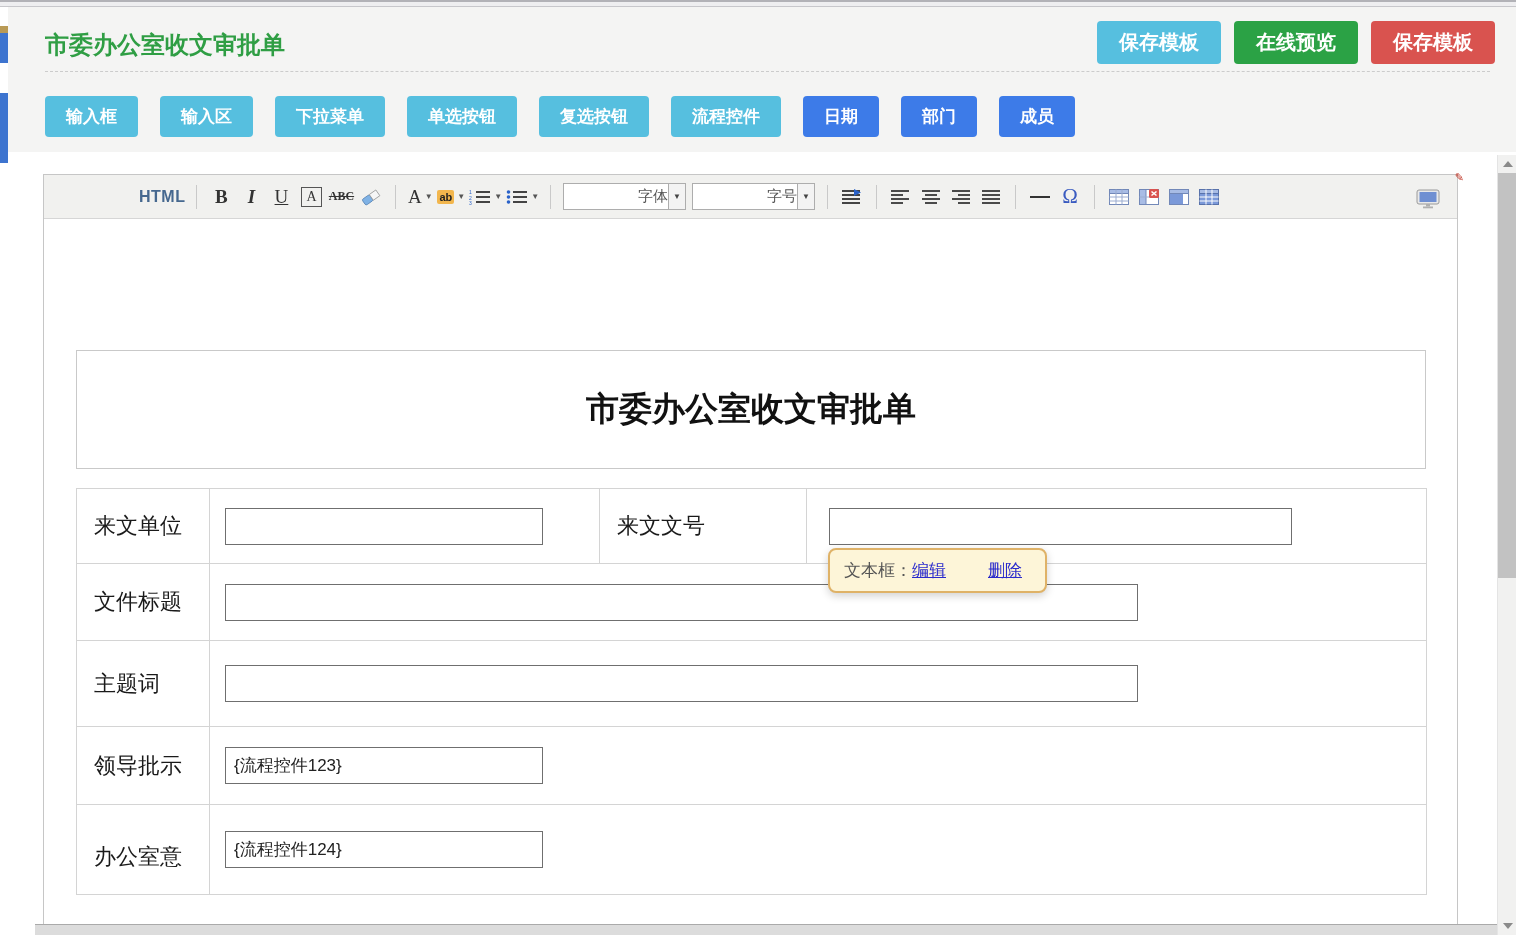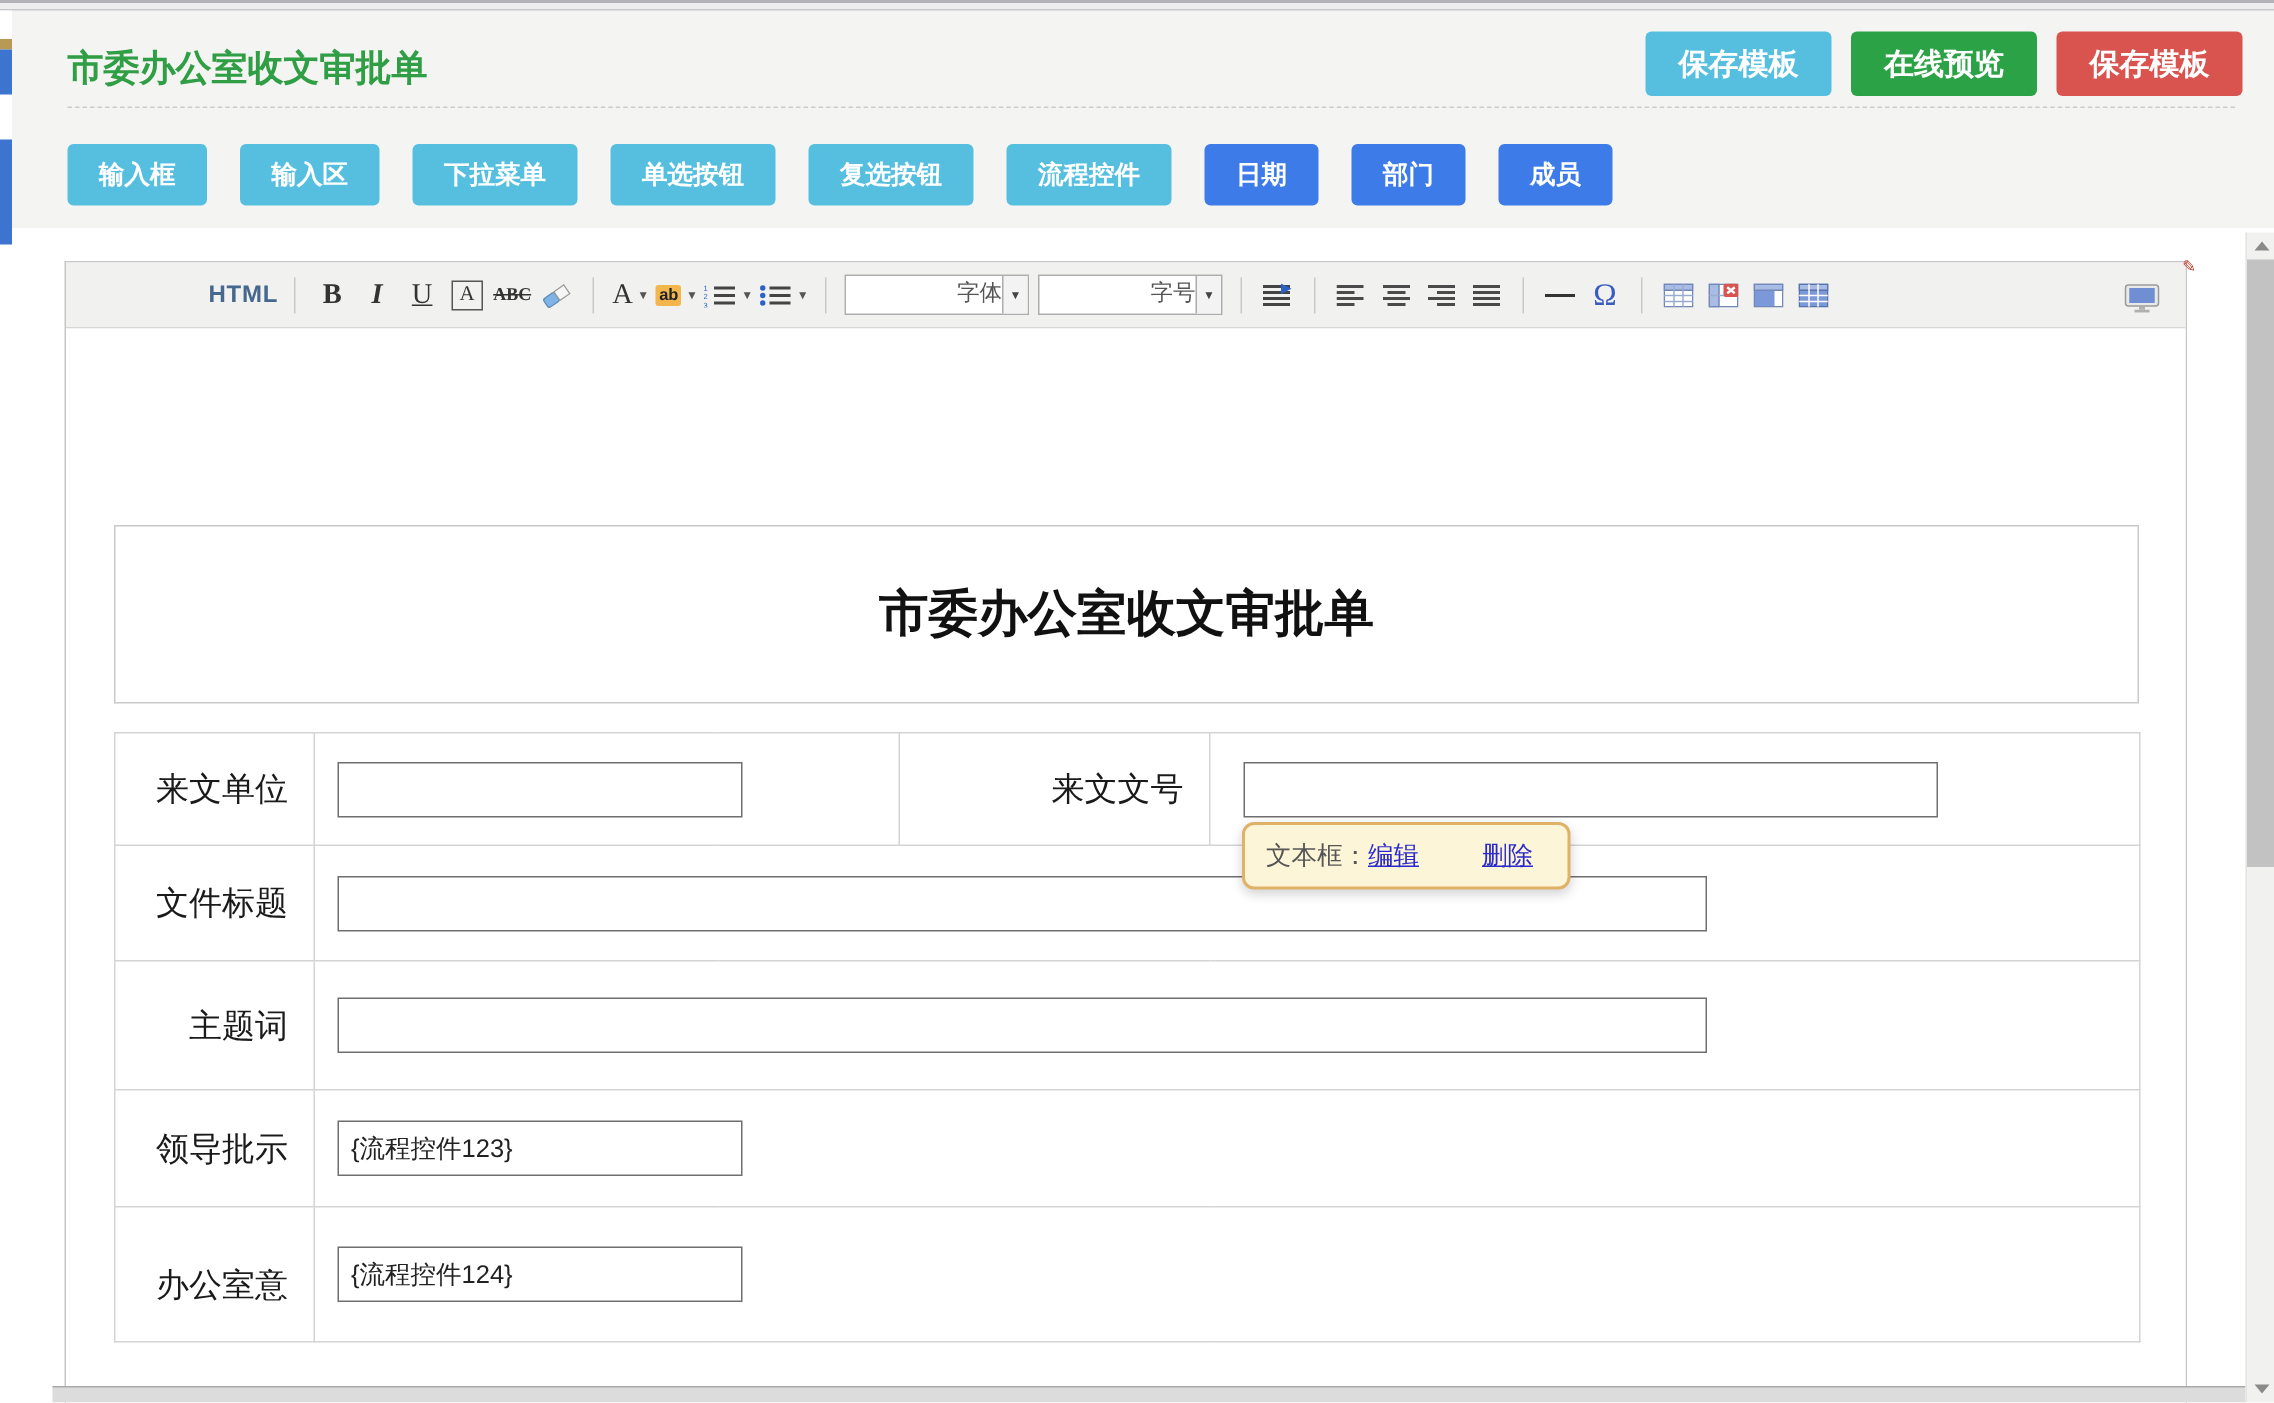--- a/index.html
+++ b/index.html
@@ -62,27 +62,27 @@
   .fullscreen-slot { position: absolute; right: 14px; top: 9px; cursor: pointer; }
 
   
   .canvas { position: relative; height: 755px; background: #fff; }
   .title-table { position: absolute; left: 32px; top: 131px; width: 1350px; height: 119px;
     border: 1px solid #c9c9c9; display: flex; align-items: center; justify-content: center; }
   .form-title { font-size: 33px; font-weight: bold; color: #111; }
   table.main { position: absolute; left: 32px; top: 269px; width: 1350px;
     border-collapse: collapse; table-layout: fixed; }
   table.main td { border: 1px solid #d4d4d4; vertical-align: middle; }
-  td.lbl { font-size: 22px; color: #1a1a1a; text-align: right; padding: 0 17px; }
+  td.lbl { font-size: 22px; color: #1a1a1a; text-align: left; padding: 0 17px; }
   td.inp { padding-left: 15px; }
   td.inp2 { padding-left: 22px; }
   td.inp3 { padding-left: 13px; }
   input.f { height: 37px; border: 1px solid #6f6f6f; background: #fff; font-size: 17px;
     padding: 0 8px; color: #222; font-family: "Liberation Sans", sans-serif; }
-  .w314 { width: 270px; } .w463 { width: 463px; } .w913 { width: 913px; }
+  .w314 { width: 318px; } .w463 { width: 463px; } .w913 { width: 913px; }
   .w164 { width: 164px; } .w134 { width: 134px; } .w133 { width: 133px; }
   td.lbl-top { vertical-align: top; padding-top: 14px; line-height: 26px; }
 
   
   .tooltip { position: absolute; left: 828px; top: 548px; width: 219px; height: 45px; z-index: 30;
     background: #fdf5d8; border: 2px solid #dfb267; border-radius: 8px;
     box-shadow: 0 3px 8px rgba(0,0,0,0.18); display: flex; align-items: center; padding: 0 14px;
     font-family: "Liberation Serif", serif; font-size: 17px; color: #555; }
   .tooltip a { color: #2a2acc; text-decoration: underline; cursor: pointer; }
   .tooltip .lnk2 { margin-left: 42px; }

